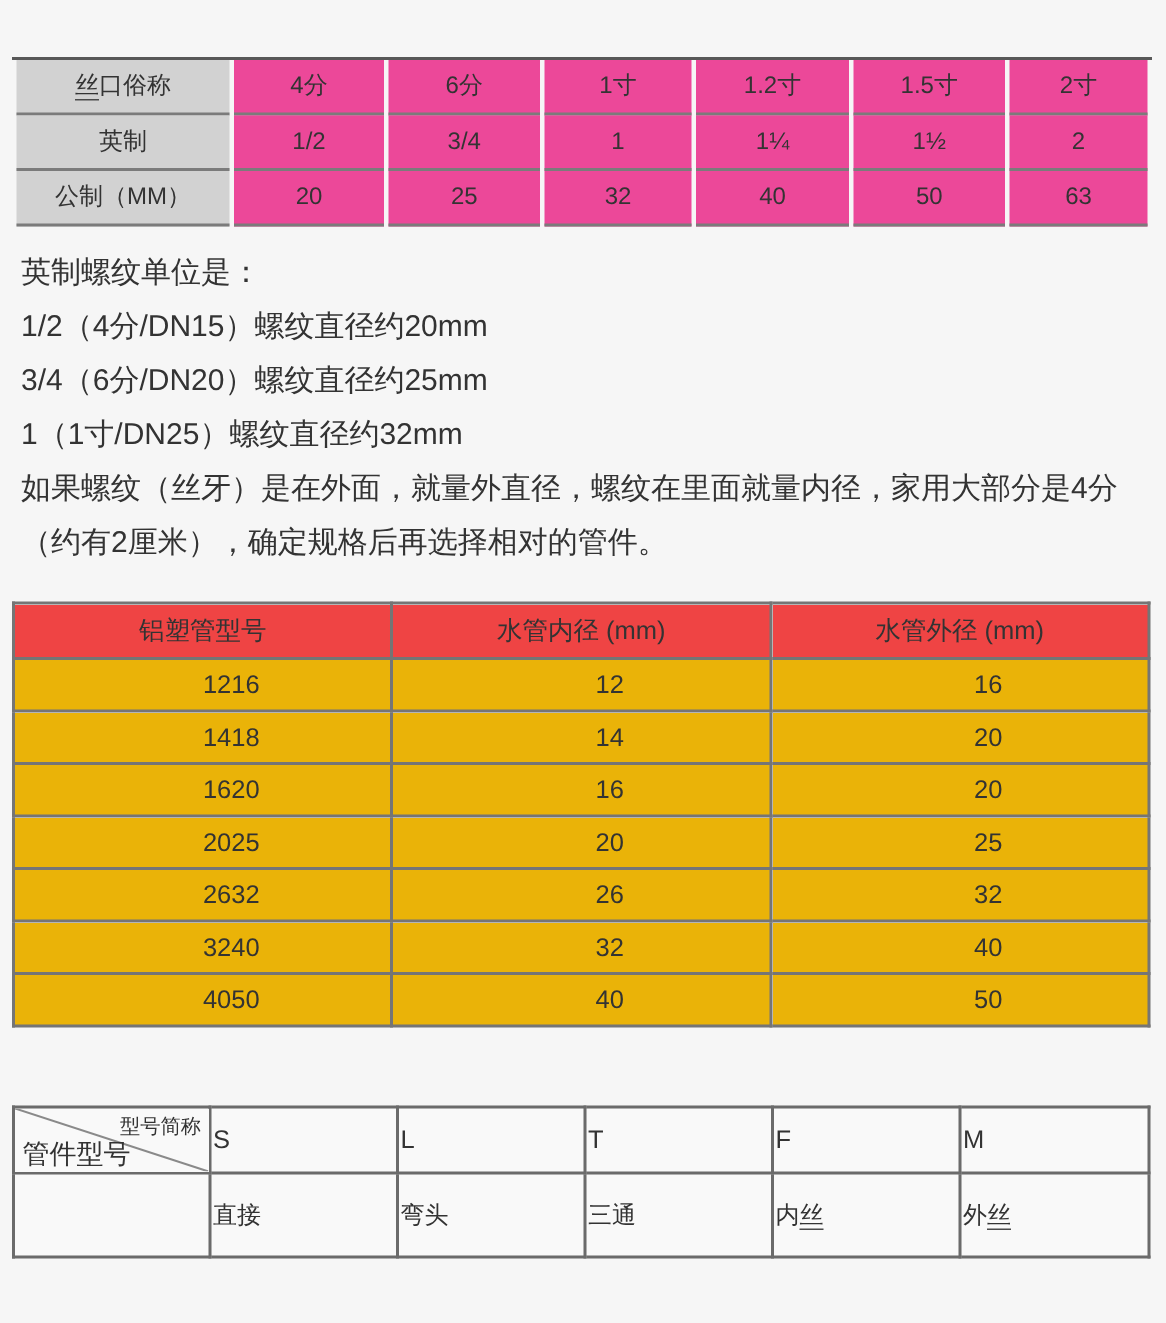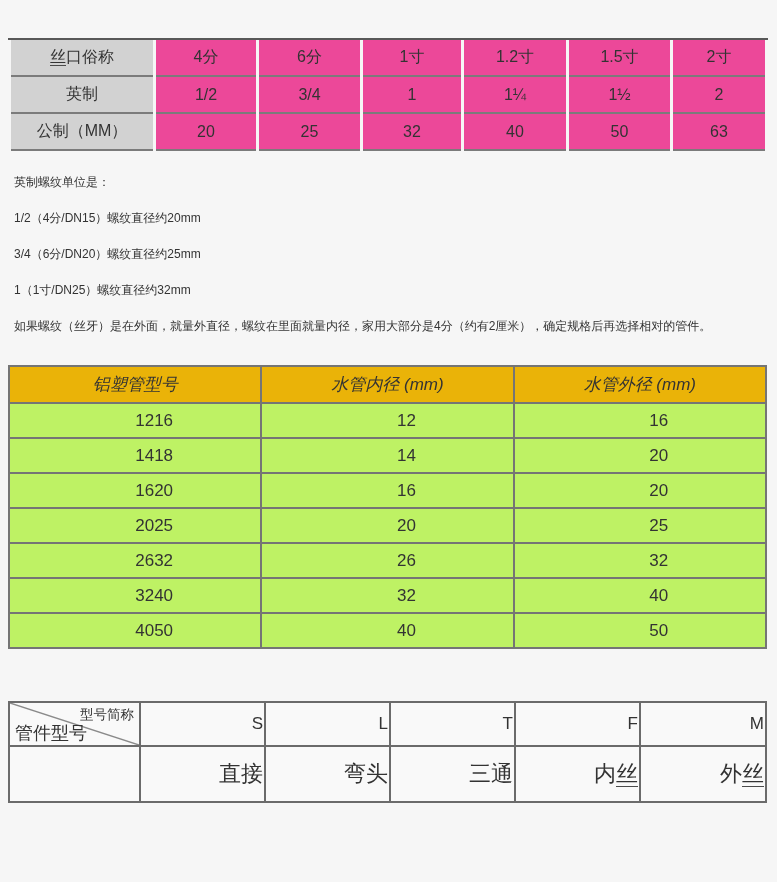--- a/index.html
+++ b/index.html
@@ -27,61 +27,61 @@
     border-bottom:2px solid #7b7b7b;
     overflow:hidden;
     white-space:nowrap;
   }
   .t1 td.lbl{background:#d2d2d2;}
   .t1 td.val{background:#ec4899;}
   
   .notes{margin:0;}
   .notes p{
     margin:0 14px;
-    font-size:12px;
+    font-size:20px;
     line-height:36px;
   }
   .notes p:first-child{margin-top:13px;}
   
   .t2{
     border-collapse:collapse;
     margin:21px 0 0 8px;
     width:759px;
     table-layout:fixed;
     border:2px solid #5c5c5c;
   }
   .t2 td{
     border:2px solid #757575;
     text-align:center;
     vertical-align:middle;
     font-size:17px;
     height:31px;
     overflow:hidden;
     white-space:nowrap;
   }
-  .t2 tr.hdr td{background:#eab308;height:33px;font-style:italic;}
-  .t2 tr.data td{background:#bef264;padding-left:39px;}
+  .t2 tr.hdr td{background:#ef4444;height:33px;}
+  .t2 tr.data td{background:#eab308;padding-left:39px;}
   
   .t3{
     border-collapse:collapse;
     margin:52px 0 0 8px;
     width:757px;
     table-layout:fixed;
   }
   .t3 td{
     border:2px solid #6b6b6b;
-    text-align:right;
+    text-align:left;
     vertical-align:middle;
     font-size:17px;
     background:#f9f9f9;
     overflow:hidden;
     white-space:nowrap;
   }
   .t3 tr.r1 td{height:40px;}
-  .t3 tr.r2 td{height:52px;font-size:22px;}
+  .t3 tr.r2 td{height:52px;font-size:16px;}
   .t3 td.diag{position:relative;padding:0;}
   .t3 .diag-line{position:absolute;left:0;top:0;width:100%;height:100%;display:block;}
   .t3 .corner-tr{
     position:absolute;top:3px;right:5px;
     font-size:13.5px;line-height:18px;
   }
   .t3 .corner-bl{
     position:absolute;bottom:3px;left:5px;
     font-size:18px;line-height:18px;
   }

